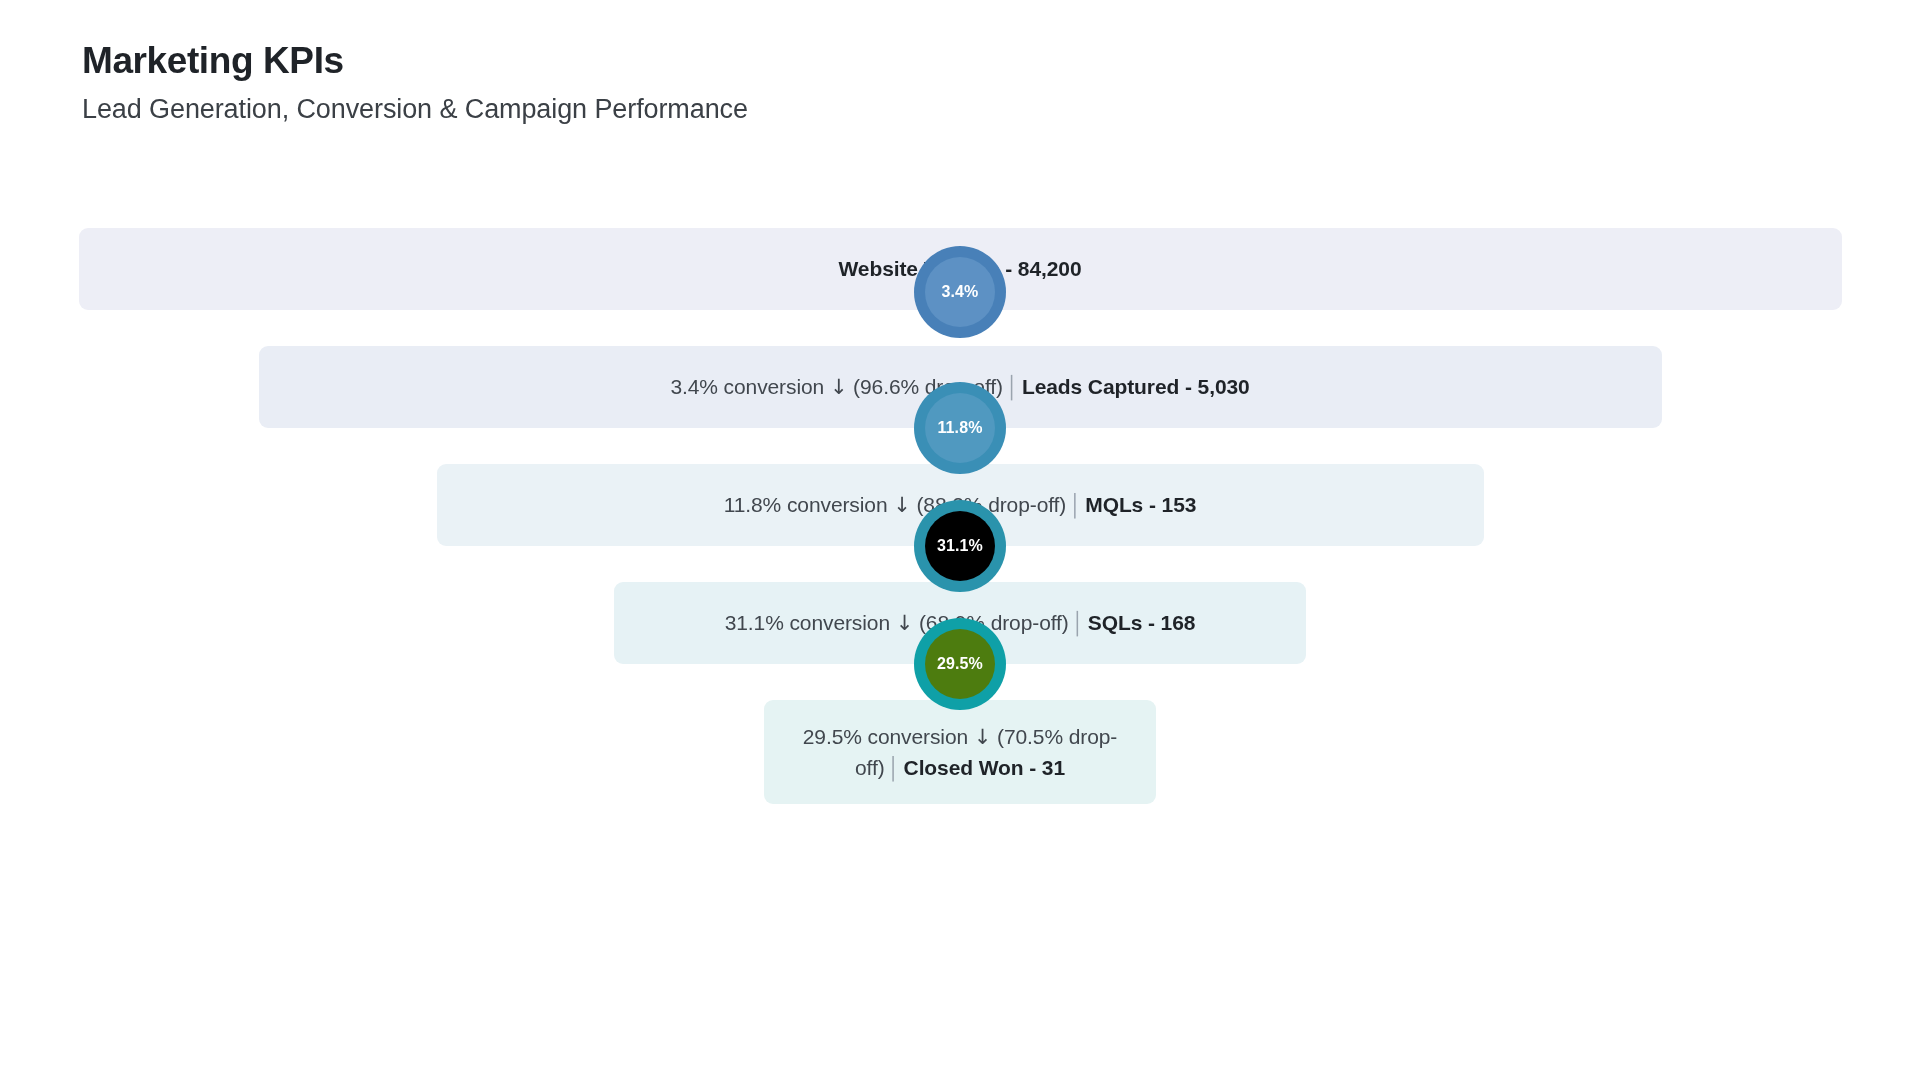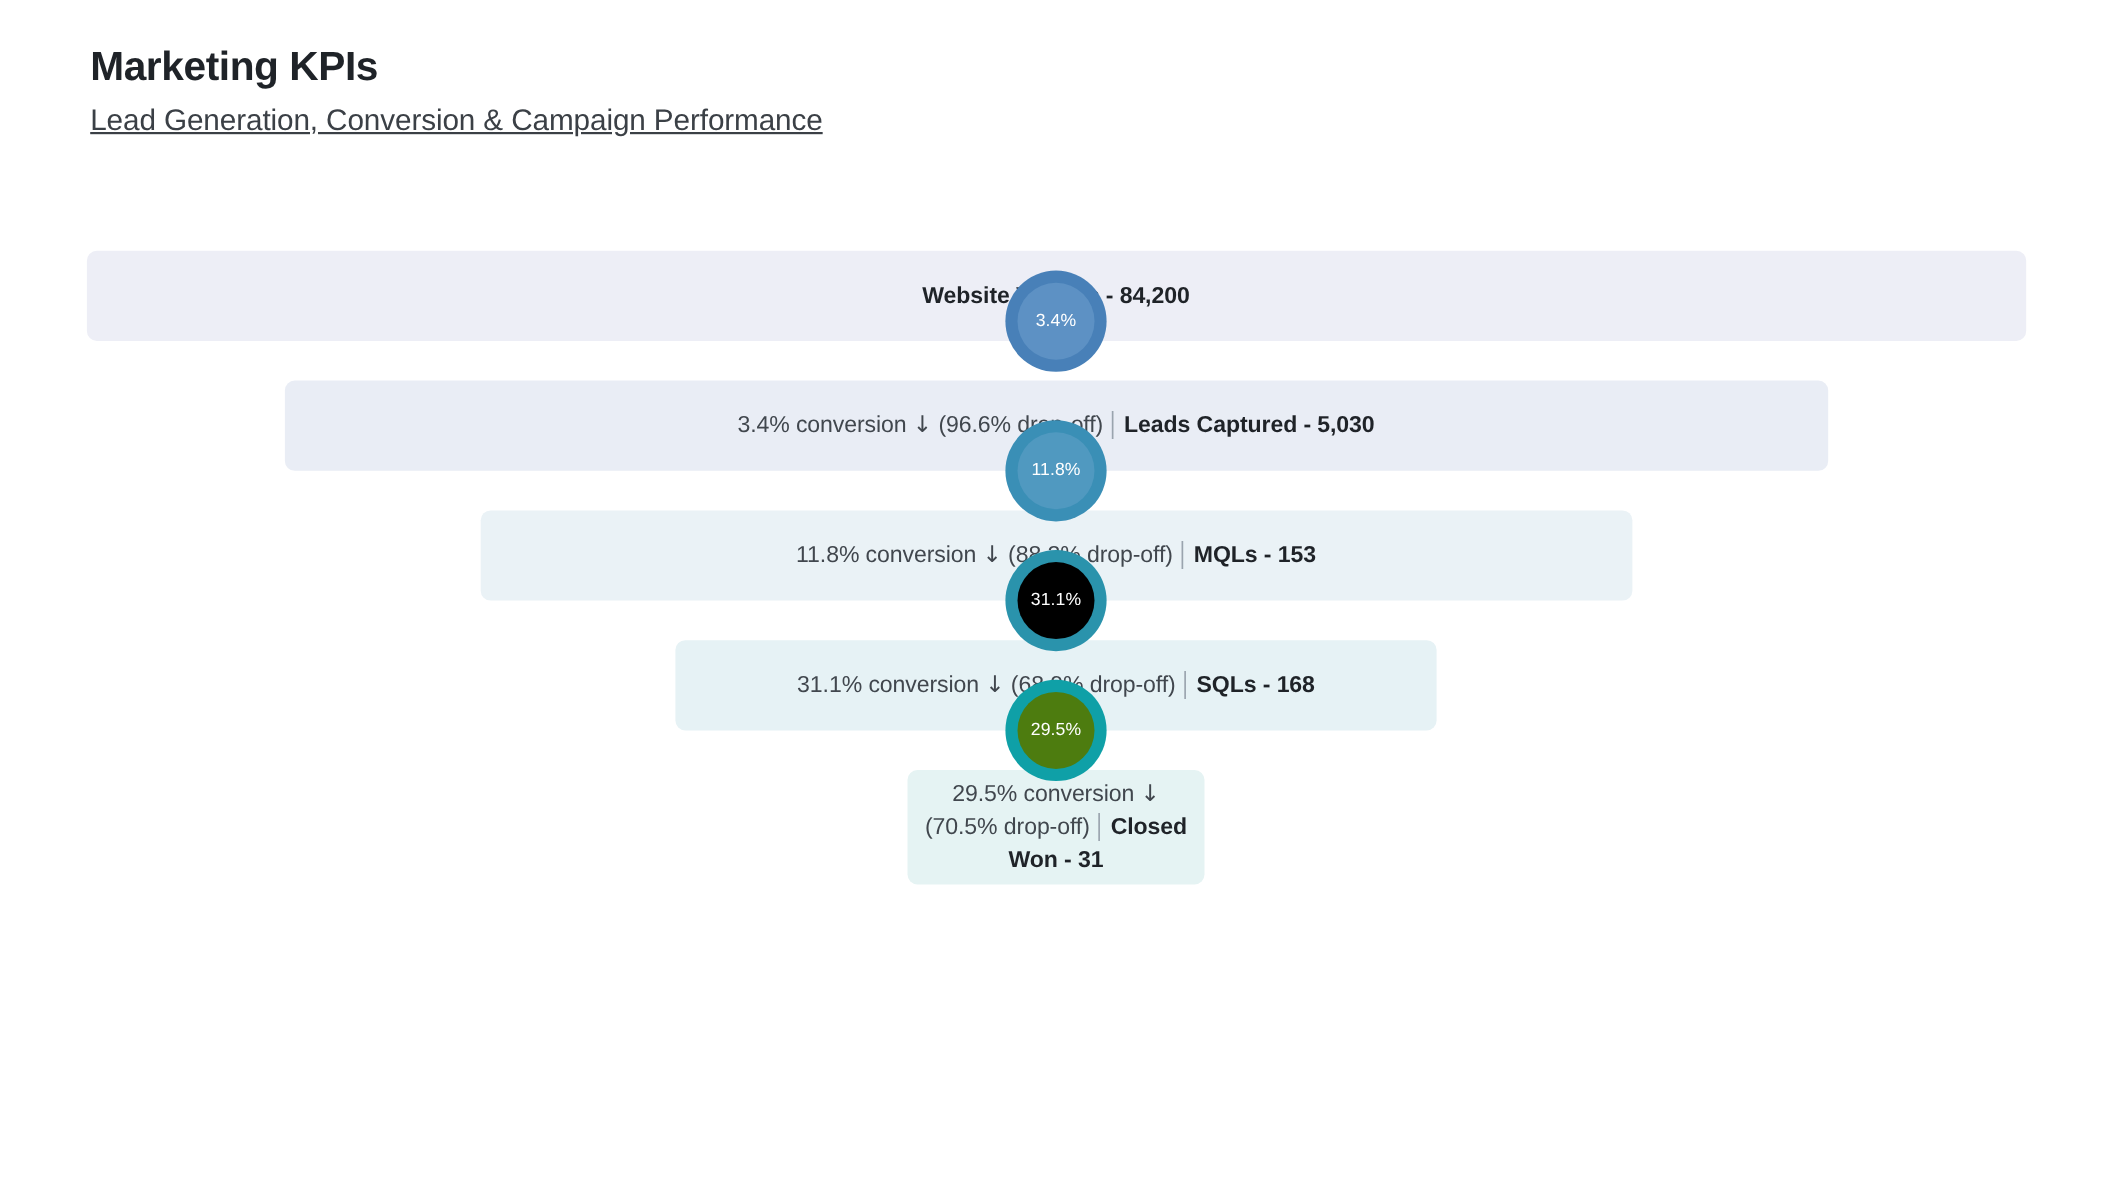--- a/index.html
+++ b/index.html
@@ -36,21 +36,20 @@
     white-space: nowrap;
   }
   .page-subtitle {
     font-size: 27px;
     font-weight: 400;
     color: #3b4046;
     letter-spacing: -0.1px;
     line-height: 1.1;
     margin: 14px 0 0 0;
     white-space: nowrap;
-    text-decoration: underline;
   }
 
   
   .funnel {
     position: absolute;
     left: 0;
     top: 228px;
     width: 1920px;
   }
   .stage {
@@ -108,21 +107,21 @@
   .badge-inner {
     width: 70px;
     height: 70px;
     border-radius: 50%;
     display: flex;
     align-items: center;
     justify-content: center;
   }
   .badge-text {
     font-size: 16px;
-    font-weight: 400;
+    font-weight: 700;
     color: #ffffff;
     letter-spacing: 0.1px;
     line-height: 1;
   }
 </style>
 </head>
 <body>
 
 <div class="page">
 
@@ -166,19 +165,19 @@
         <div class="stage-bar" style="width: 692px; height: 82px; background: rgb(230, 242, 245);">
           <div class="stage-label"><span class="meta">31.1% conversion <span class="arrow-glyph">↓</span> (68.9% drop-off)</span><span class="sep">│</span><span class="name">SQLs - 168</span></div>
         </div>
         <div class="badge" style="background: rgb(15, 160, 167); top: 36px;">
           <div class="badge-inner" style="background: #4d7c0f;">
             <span class="badge-text">29.5%</span>
           </div>
         </div>
       </div>
       <div class="stage" style="margin-top: 36px;">
-        <div class="stage-bar" style="width: 270px; height: 104px; background: rgb(229, 243, 243); justify-content: flex-end;">
+        <div class="stage-bar" style="width: 392px; height: 104px; background: rgb(229, 243, 243); justify-content: flex-end;">
           <div class="stage-label"><span class="meta">29.5% conversion <span class="arrow-glyph">↓</span> (70.5% drop-off)</span><span class="sep">│</span><span class="name">Closed Won - 31</span></div>
         </div>
       </div>
     </div>
 
 </div>
 
 </body></html>

